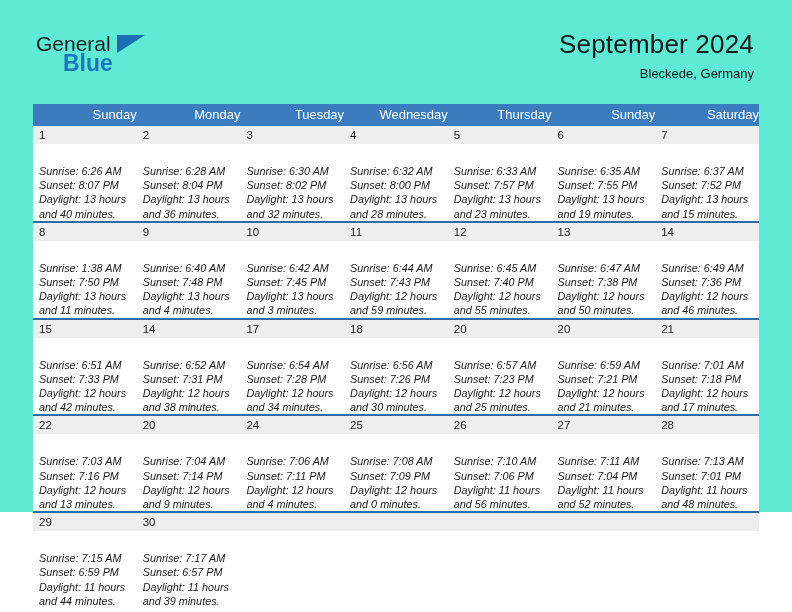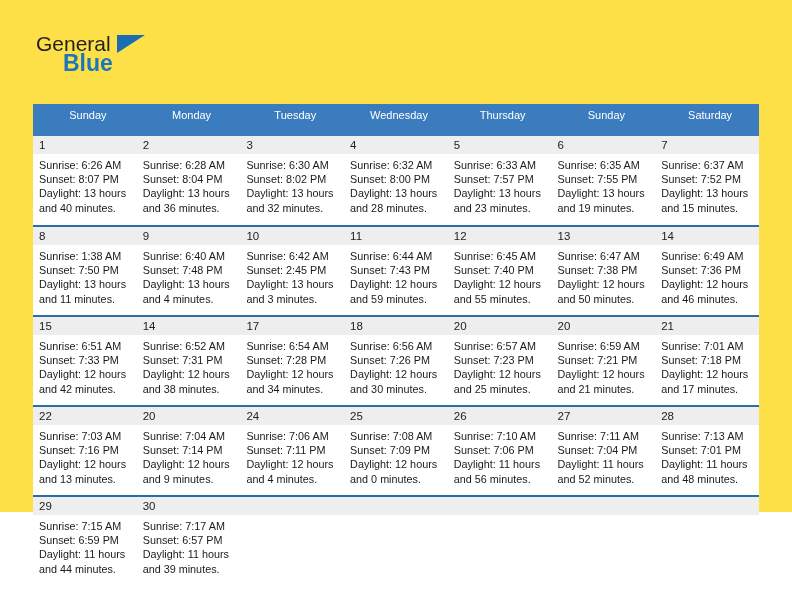--- a/index.html
+++ b/index.html
@@ -7,21 +7,21 @@
     width: 792px;
     height: 612px;
     background: #ffffff;
     font-family: "Liberation Sans", sans-serif;
     overflow: hidden;
   }
   .page {
     position: relative;
     width: 792px;
     height: 512px;
-    background: #fde047;
+    background: #5eead4;
   }
 
   
   .header {
     position: absolute;
     left: 0; top: 0;
     width: 792px;
     height: 100px;
   }
   .logo {
@@ -82,24 +82,24 @@
     position: absolute;
     left: 33px;
     top: 104px;
     width: 726px;
     border-collapse: collapse;
     table-layout: fixed;
   }
   .calendar th {
     background: #3a7cbe;
     color: #ffffff;
-    font-size: 11px;
+    font-size: 13px;
     font-weight: normal;
-    text-align: center;
-    padding: 5px 0 15px 6px;
+    text-align: right;
+    padding: 5px 0 5px 6px;
     height: 21px;
     line-height: 12px;
     border: none;
   }
   .calendar td {
     vertical-align: top;
     padding: 0;
     border: none;
     height: 90px;
     background: #ffffff;
@@ -116,40 +116,45 @@
     height: 18px;
     padding: 2px 0 0 6px;
     font-size: 11.5px;
     color: #222222;
     line-height: 14px;
   }
   .daynum-band.empty {
     color: transparent;
   }
   .cell-body {
-    padding: 4px 5px 0 6px;
+    padding: 20px 5px 0 6px;
     font-size: 10.8px;
     line-height: 14.2px;
     color: #1a1a1a;
+    font-style: italic;
   }
   .cell-body div { white-space: nowrap; }
 </style>
 </head>
 <body>
 
 <div class="page">
 
   <div class="header">
 
     <div class="logo">
       <span class="logo-line1">General</span>
       <span class="logo-triangle"></span>
       <span class="logo-line2">Blue</span>
     </div>
 
+    <div class="title-block">
+      <div class="month-title">September 2024</div>
+      <div class="location">Bleckede, Germany</div>
+    </div>
 
   </div>
 
   <table class="calendar">
     <thead>
       <tr>
         <th>Sunday</th>
         <th>Monday</th>
         <th>Tuesday</th>
         <th>Wednesday</th>
@@ -259,21 +264,21 @@
                 <div>Daylight: 13 hours</div>
                 <div>and 4 minutes.</div>
               </div>
             </div>
           </td>
           <td class="divider-cell">
             <div class="cell-inner">
               <div class="daynum-band">10</div>
               <div class="cell-body">
                 <div>Sunrise: 6:42 AM</div>
-                <div>Sunset: 2:45 PM</div>
+                <div>Sunset: 7:45 PM</div>
                 <div>Daylight: 13 hours</div>
                 <div>and 3 minutes.</div>
               </div>
             </div>
           </td>
           <td class="divider-cell">
             <div class="cell-inner">
               <div class="daynum-band">11</div>
               <div class="cell-body">
                 <div>Sunrise: 6:44 AM</div>

